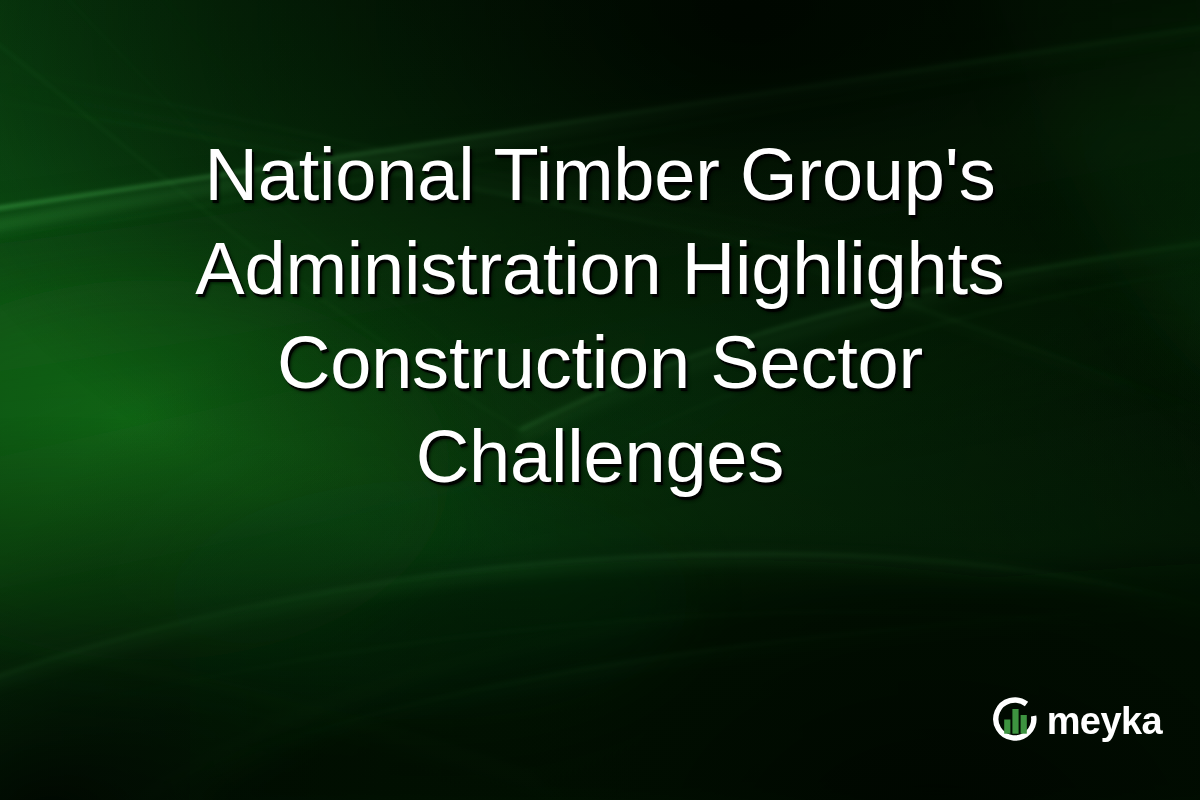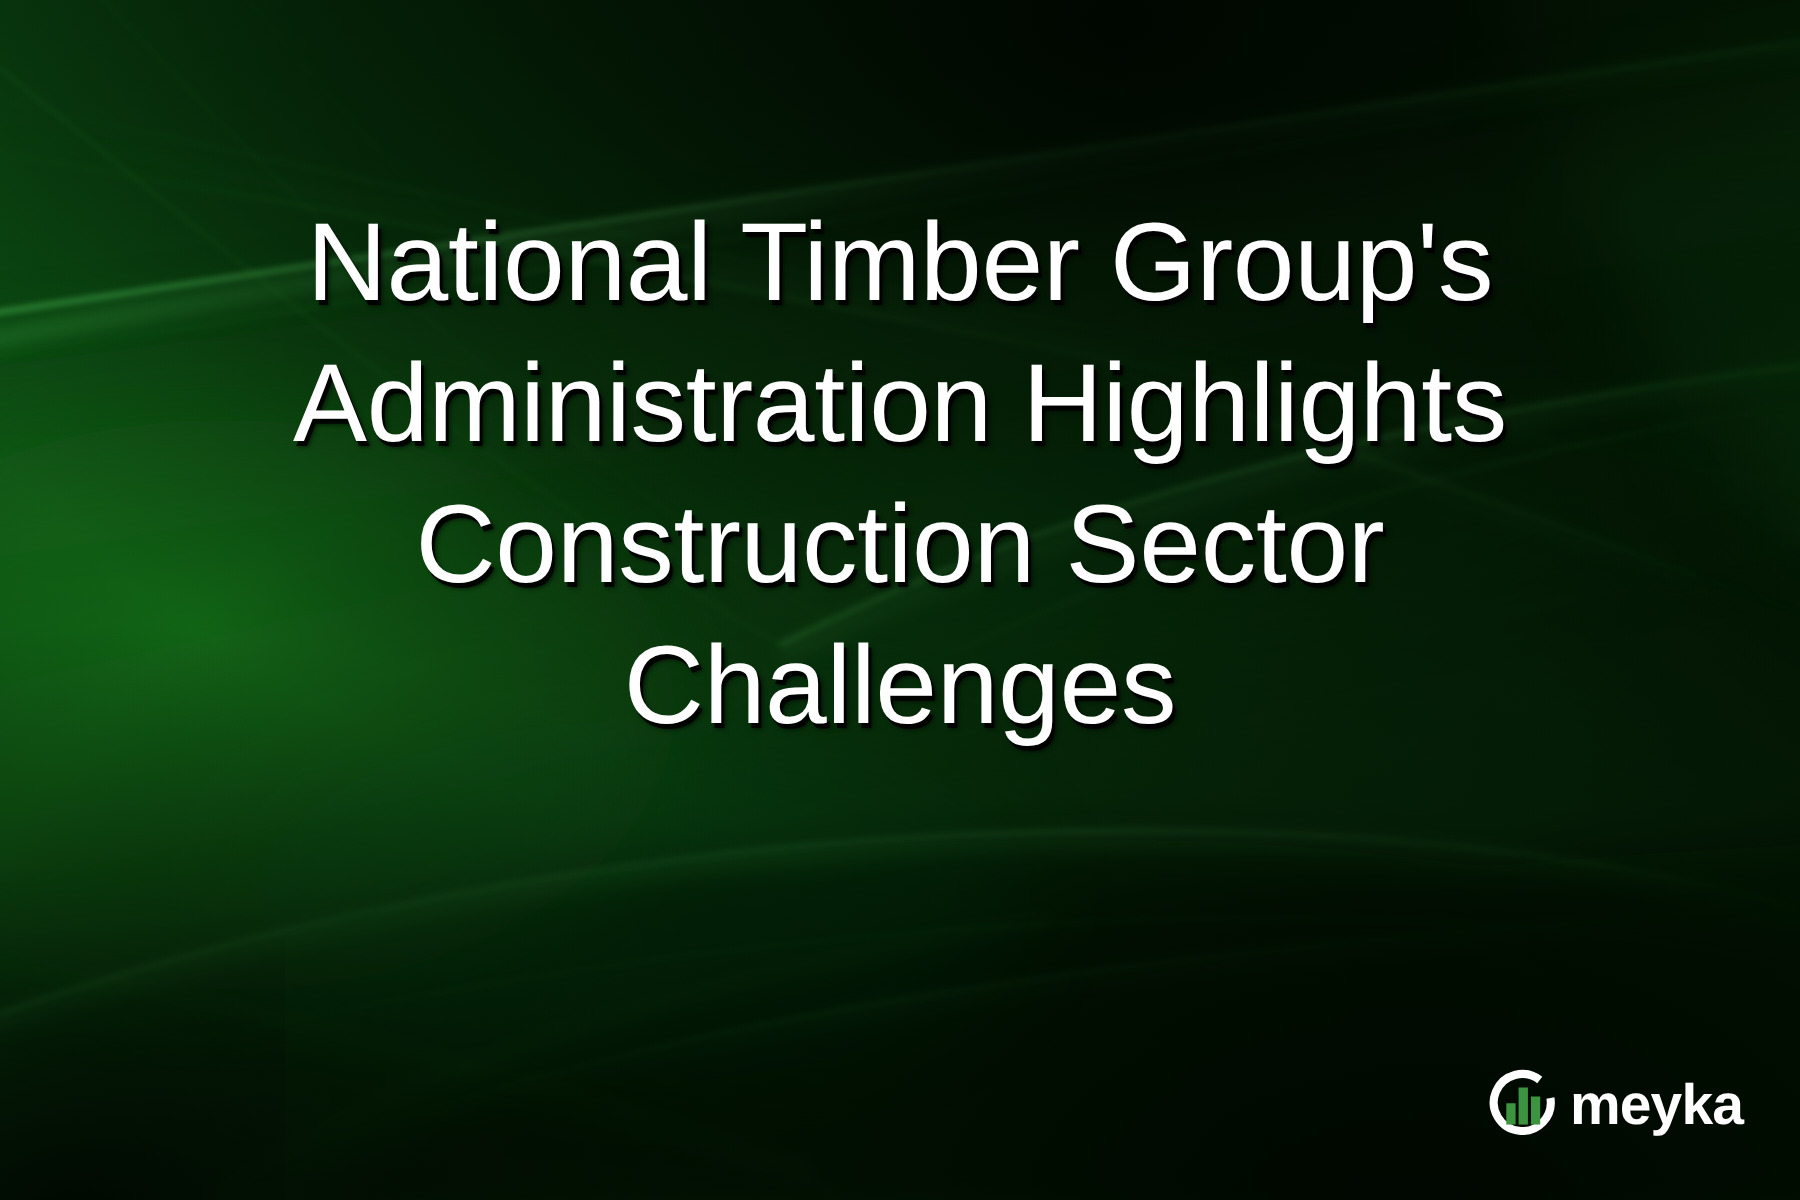--- a/index.html
+++ b/index.html
@@ -56,21 +56,21 @@
       2px 3px 0 rgba(0,0,0,0.85),
       3px 4px 3px rgba(0,0,0,0.55);
     white-space: pre-line;
     max-width: 1000px;
   }
 
   
   .logo {
     position: absolute;
     right: 38px;
-    bottom: 38px;
+    bottom: 54px;
     display: flex;
     align-items: center;
     gap: 6px;
     z-index: 6;
     text-align: right;
   }
 
   .logo-mark {
     width: 52px;
     height: 52px;

